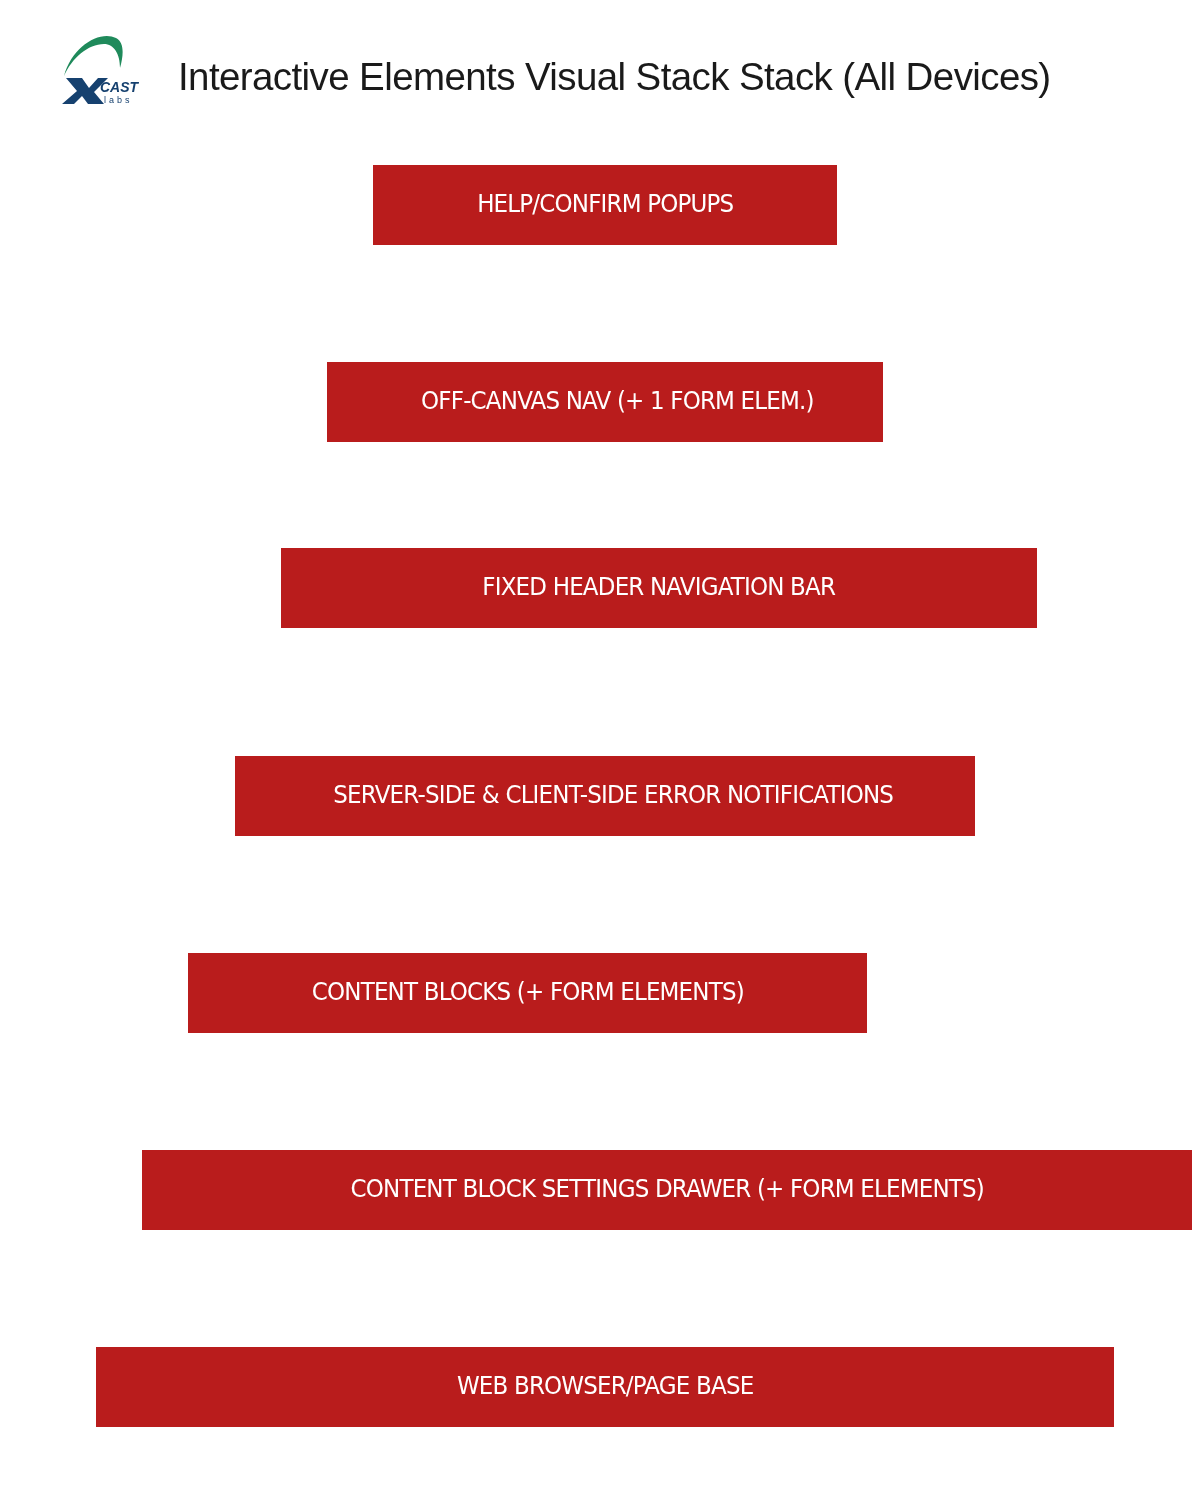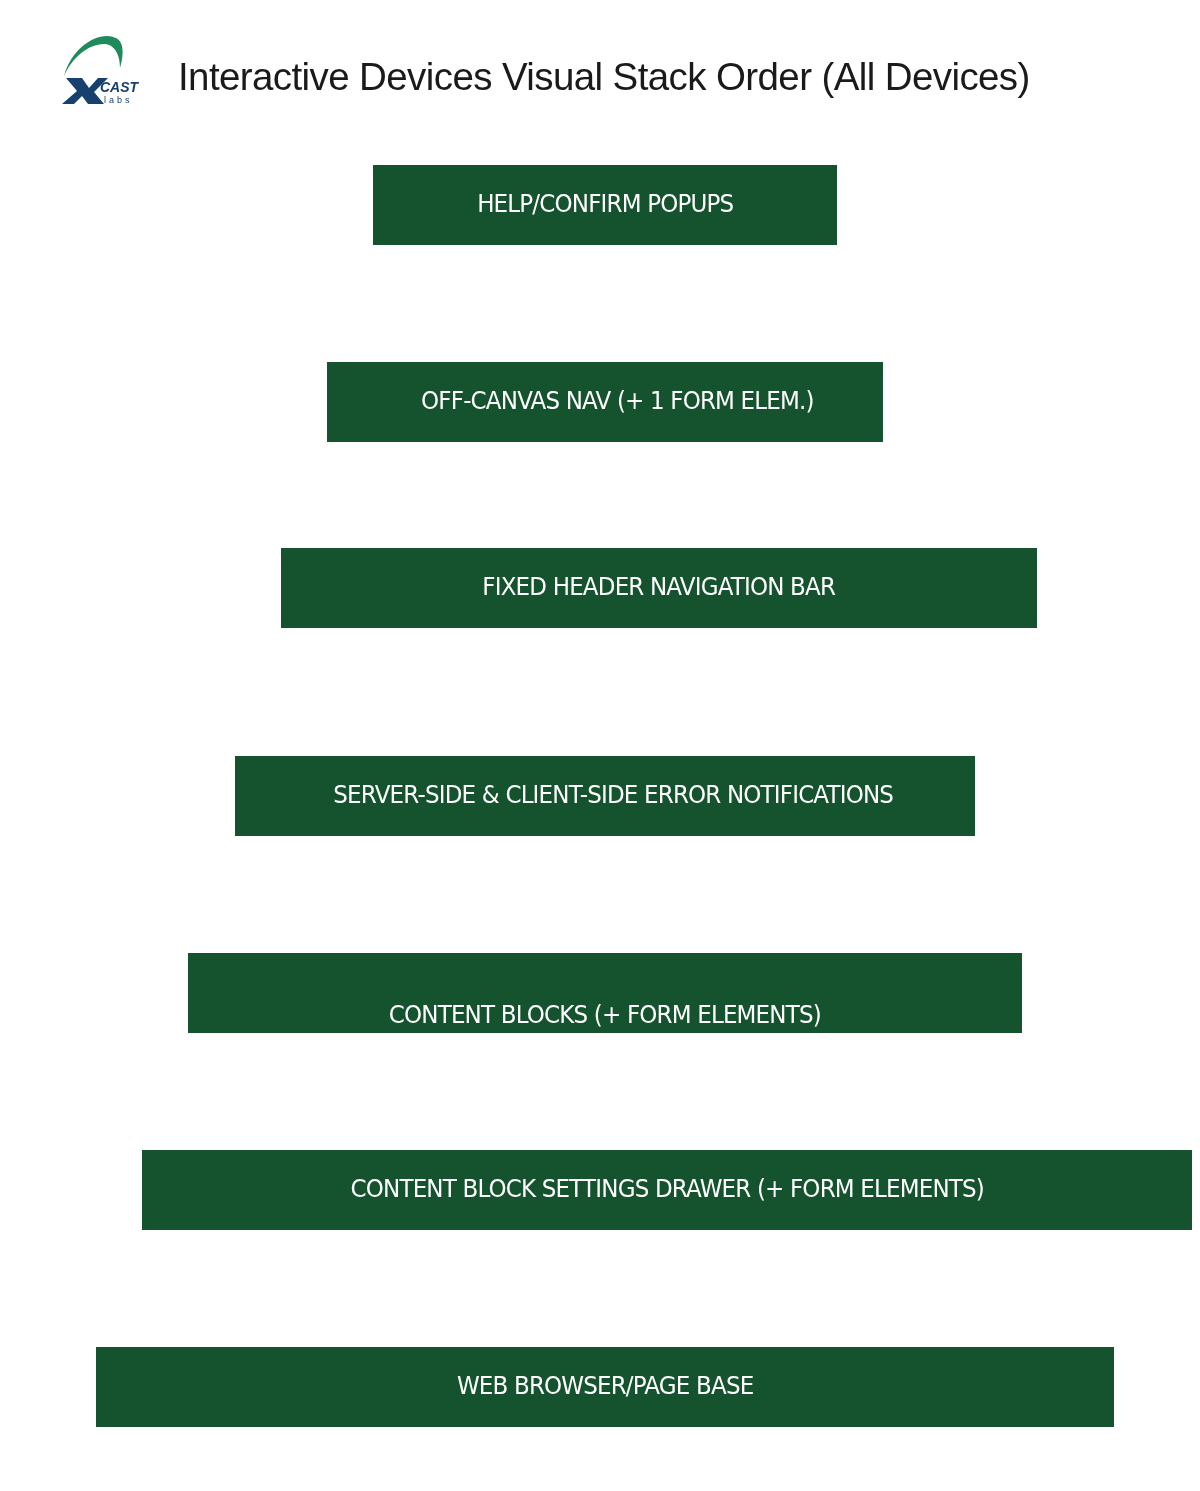--- a/index.html
+++ b/index.html
@@ -31,21 +31,21 @@
       font-weight: normal;
       font-size: 38.5px;
       color: #1a1a1a;
       letter-spacing: -0.6px;
       white-space: nowrap;
       margin: 0;
     }
     .layer {
       position: absolute;
       height: 80px;
-      background: #14532d;
+      background: #b91c1c;
       color: #ffffff;
       display: flex;
       align-items: center;
       justify-content: center;
       box-sizing: border-box;
       padding-bottom: 4px;
     }
     .layer-label {
       font-family: "DejaVu Sans", sans-serif;
       font-size: 25px;
@@ -61,39 +61,39 @@
   <svg width="90" height="76" viewBox="0 0 90 76">
 
     <path d="M6 44 C 14 14, 42 -2, 58 6 C 66 10, 66 22, 62 36 C 62 22, 56 12, 46 12 C 30 12, 14 26, 6 44 Z" fill="#1f8a5b"></path>
 
     <path d="M8 46 L24 46 L31 56 L40 46 L50 46 L36 60 L46 72 L30 72 L24 64 L16 72 L4 72 L19 59 Z" fill="#16416f"></path>
     <text x="42" y="60" font-family="Liberation Sans, sans-serif" font-weight="bold" font-style="italic" font-size="14" fill="#16416f">CAST</text>
     <text x="46" y="71" font-family="Liberation Sans, sans-serif" font-size="9" letter-spacing="3" fill="#16416f">labs</text>
   </svg>
 </div>
 
-<h1 class="page-title">Interactive Devices Visual Stack Order (All Devices)</h1>
+<h1 class="page-title">Interactive Elements Visual Stack Stack (All Devices)</h1>
 
 <div class="layer" style="left:373px; top:165px; width:464px;">
   <span class="layer-label">HELP/CONFIRM POPUPS</span>
 </div>
 
 <div class="layer" style="left:327px; top:362px; width:556px;padding-left:25px;">
   <span class="layer-label">OFF-CANVAS NAV (+ 1 FORM ELEM.)</span>
 </div>
 
 <div class="layer" style="left:281px; top:548px; width:756px;">
   <span class="layer-label">FIXED HEADER NAVIGATION BAR</span>
 </div>
 
 <div class="layer" style="left:235px; top:756px; width:740px;padding-left:16px;">
   <span class="layer-label">SERVER-SIDE &amp; CLIENT-SIDE ERROR NOTIFICATIONS</span>
 </div>
 
-<div class="layer" style="left:188px; top:953px; width:834px;align-items:flex-end;">
+<div class="layer" style="left:188px; top:953px; width:679px;">
   <span class="layer-label">CONTENT BLOCKS (+ FORM ELEMENTS)</span>
 </div>
 
 <div class="layer" style="left:142px; top:1150px; width:1050px;">
   <span class="layer-label">CONTENT BLOCK SETTINGS DRAWER (+ FORM ELEMENTS)</span>
 </div>
 
 <div class="layer" style="left:96px; top:1347px; width:1018px;">
   <span class="layer-label">WEB BROWSER/PAGE BASE</span>
 </div>

